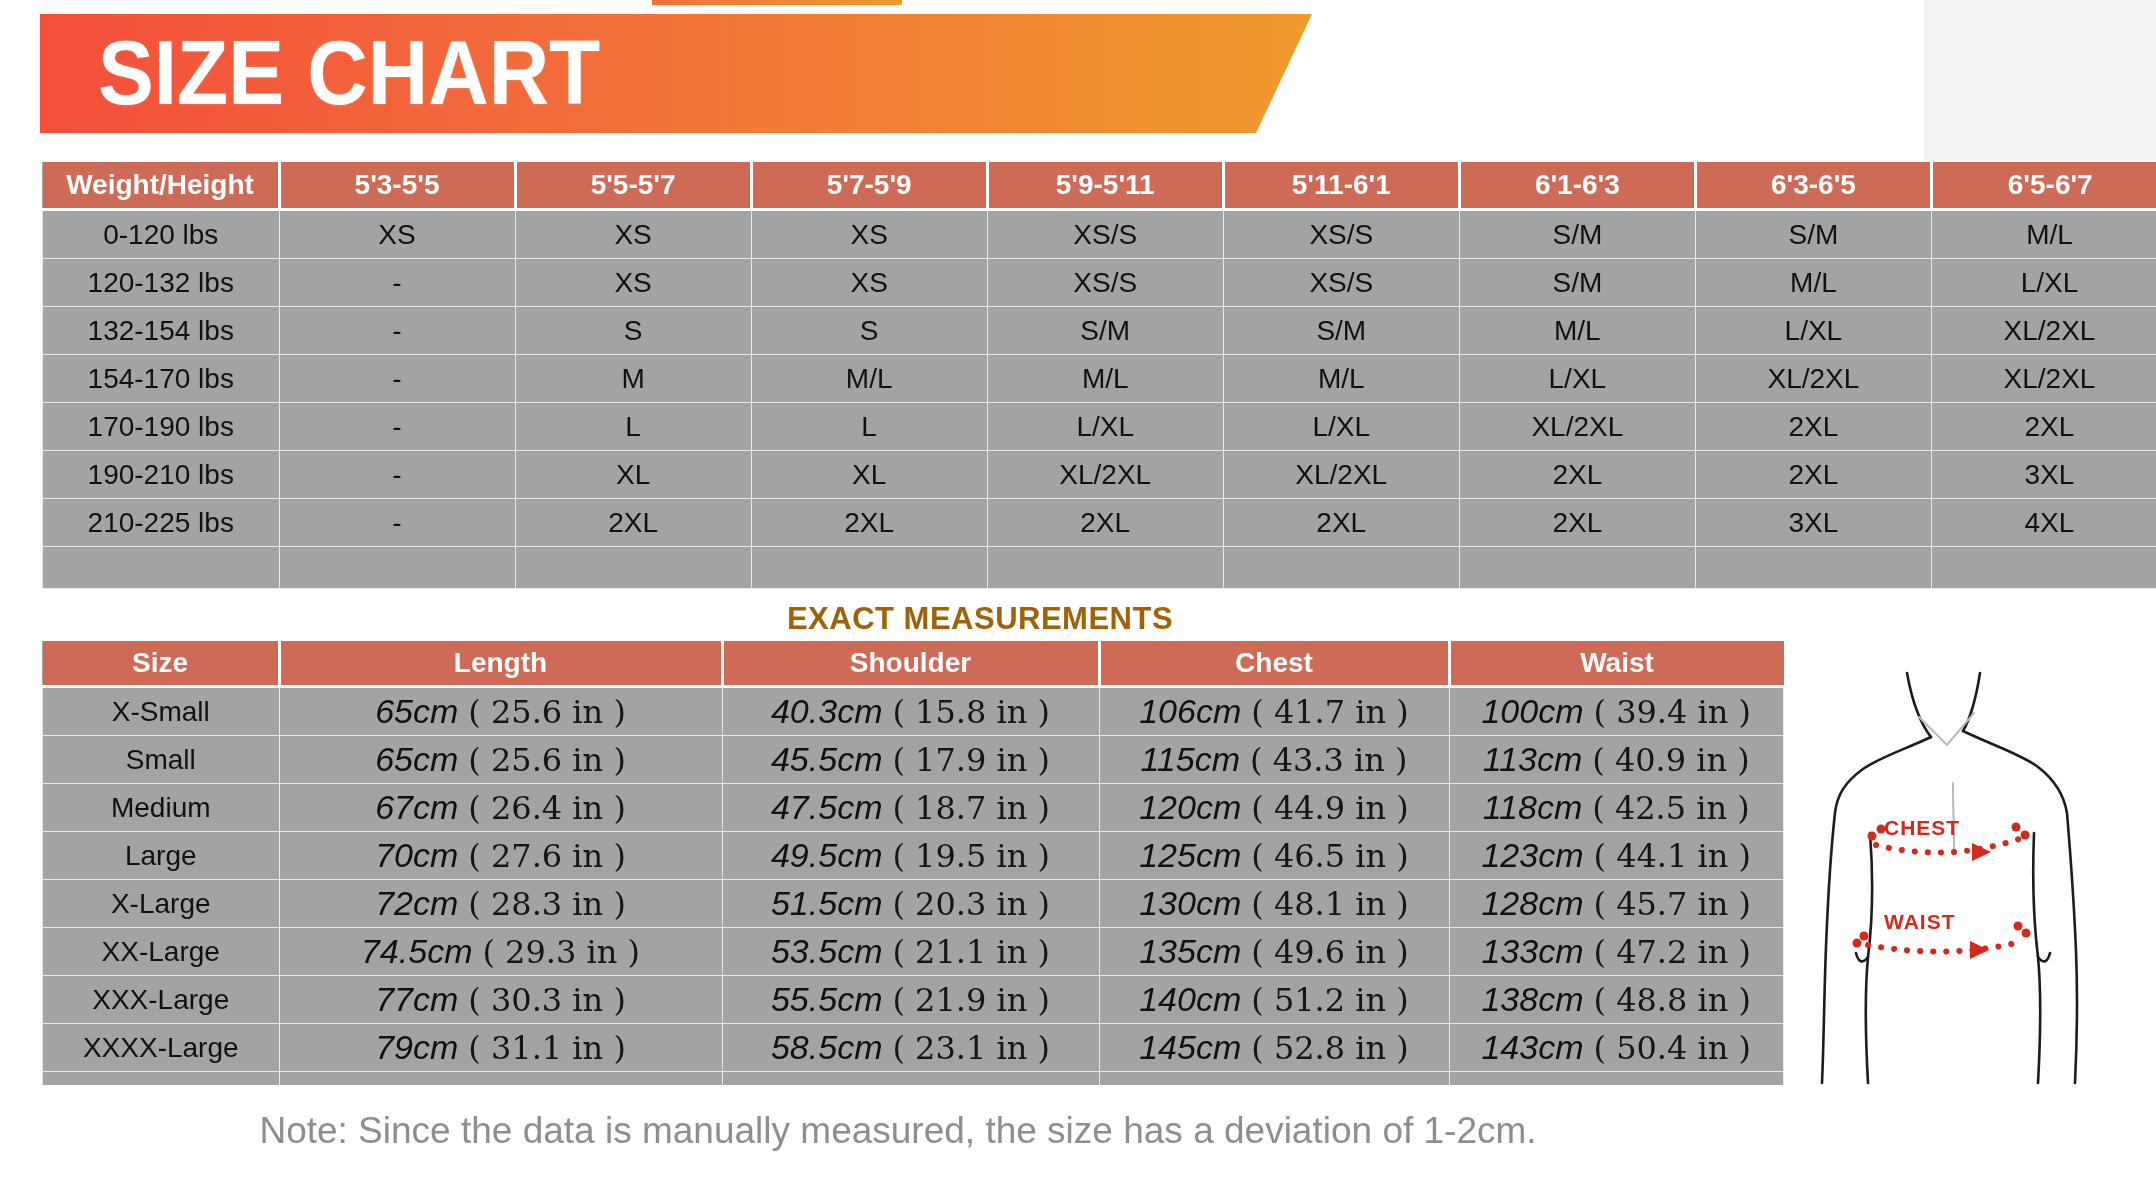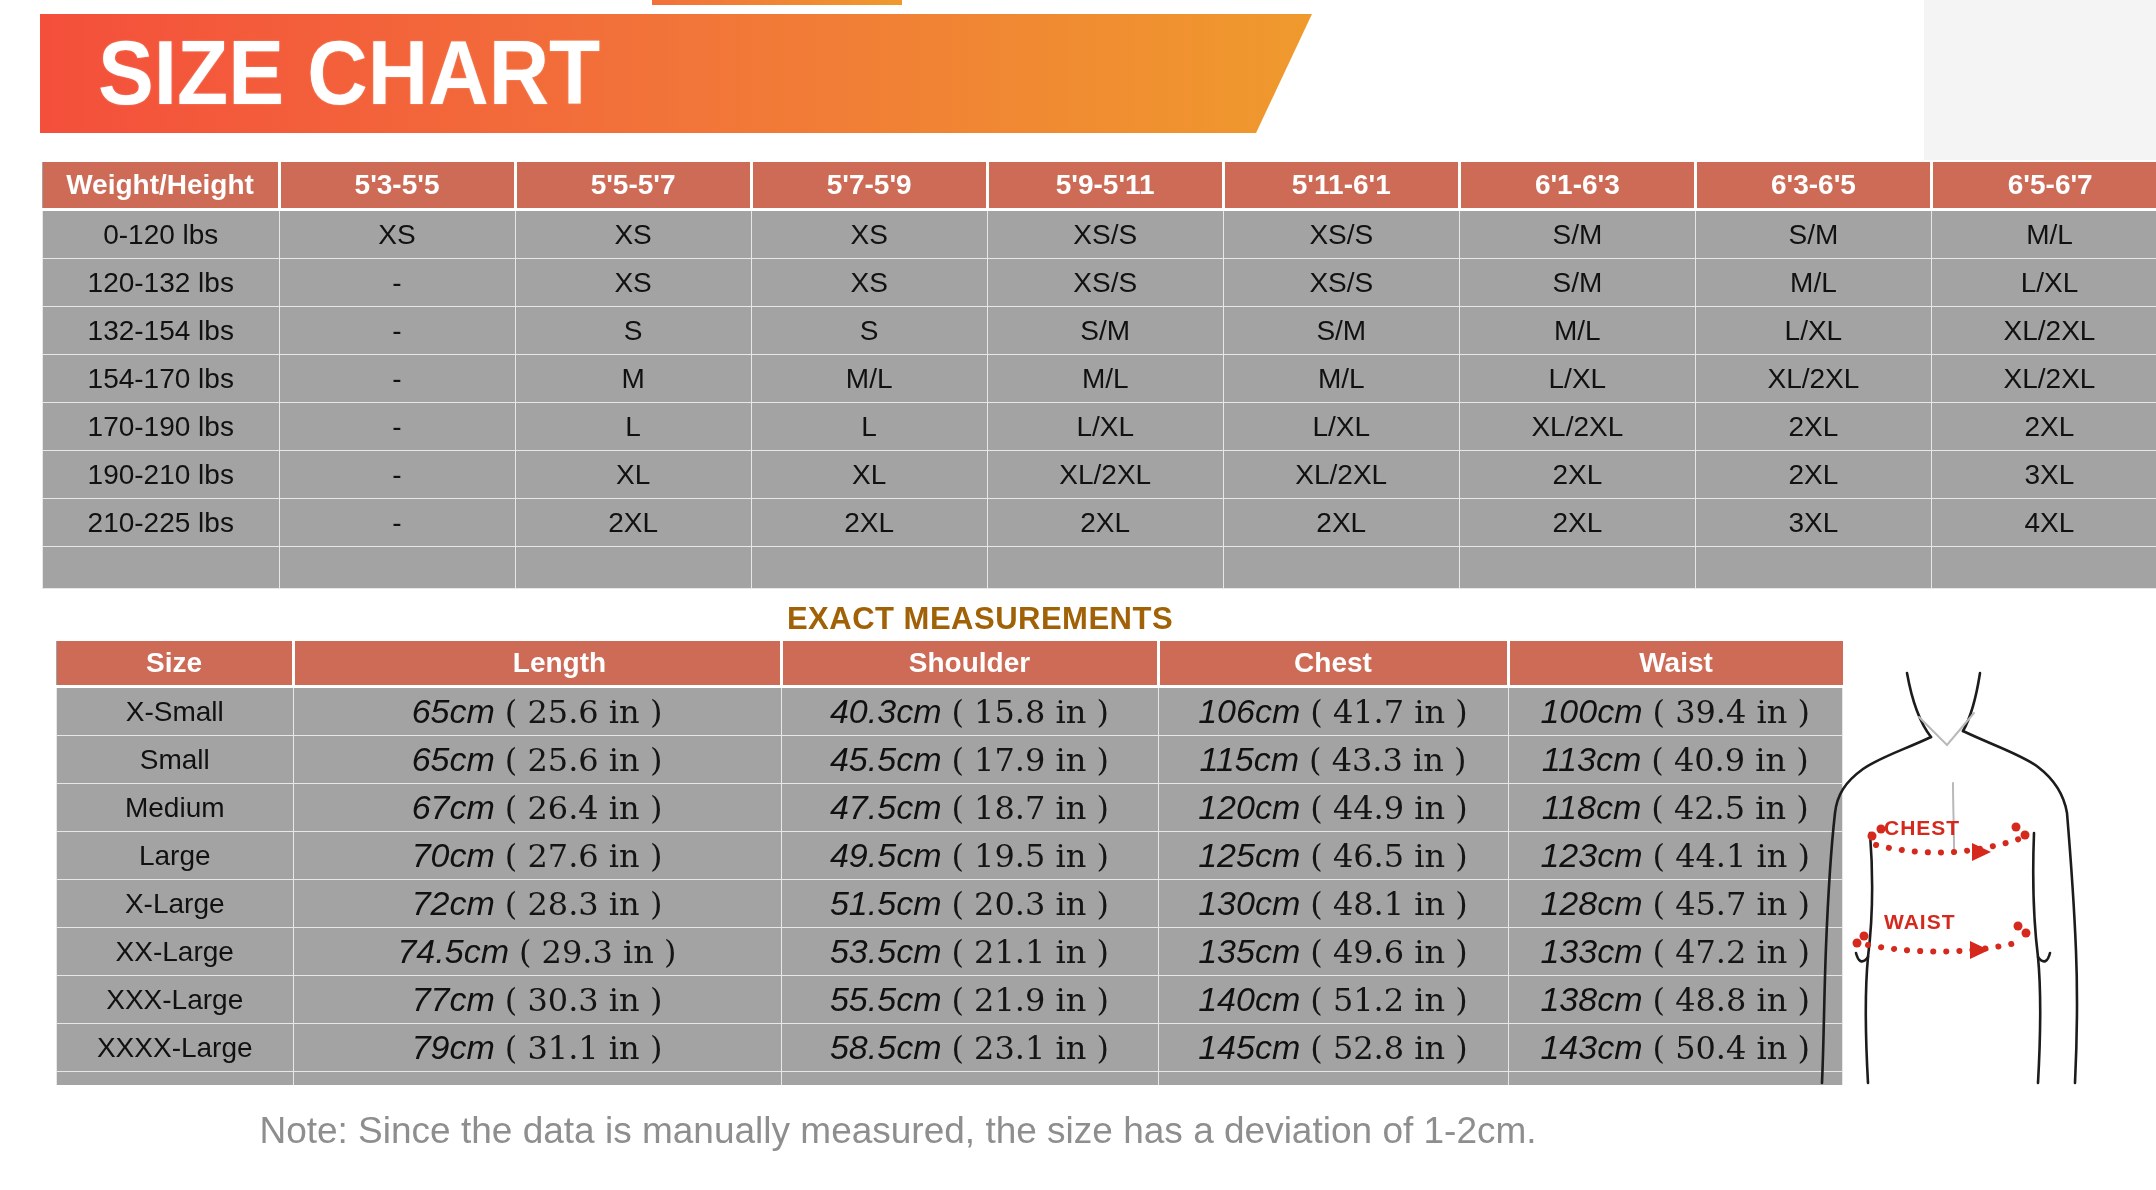--- a/index.html
+++ b/index.html
@@ -33,25 +33,25 @@
   #t1 thead th{height:46px;}
   #t1 tbody td{height:47px;}
   #t1 tbody tr.empty td{height:41px;}
   #t1 th:first-child{width:235px;}
 
   
   .m-heading{position:absolute;left:0;top:601px;width:1936px;text-align:center;
     color:#a16207;font-size:31px;font-weight:bold;letter-spacing:.5px;}
 
   
-  #t2{left:44px;top:641px;width:1729px;}
+  #t2{left:30px;top:641px;width:1729px;}
   #t2 thead th{height:44px;}
   #t2 tbody td{height:47px;}
   #t2 th:nth-child(1){width:235px;}
-  #t2 th:nth-child(2){width:440px;padding-left:45px;}
+  #t2 th:nth-child(2){width:440px;}
   #t2 th:nth-child(3){width:374px;}
   #t2 th:nth-child(4){width:347px;}
   #t2 th:nth-child(5){width:333px;}
   #t2 .cm{font-family:"Liberation Sans",sans-serif;font-size:34px;font-style:italic;}
   #t2 .inch{font-family:"DejaVu Serif","Liberation Serif",serif;font-size:32px;margin-left:10px;color:#151515;}
   #t2 tr.stub td{height:13px;border-bottom:none;}
 
   
   .note{position:absolute;left:0;top:1110px;width:1772px;text-align:center;
     color:#8e8e8e;font-size:37px;}

